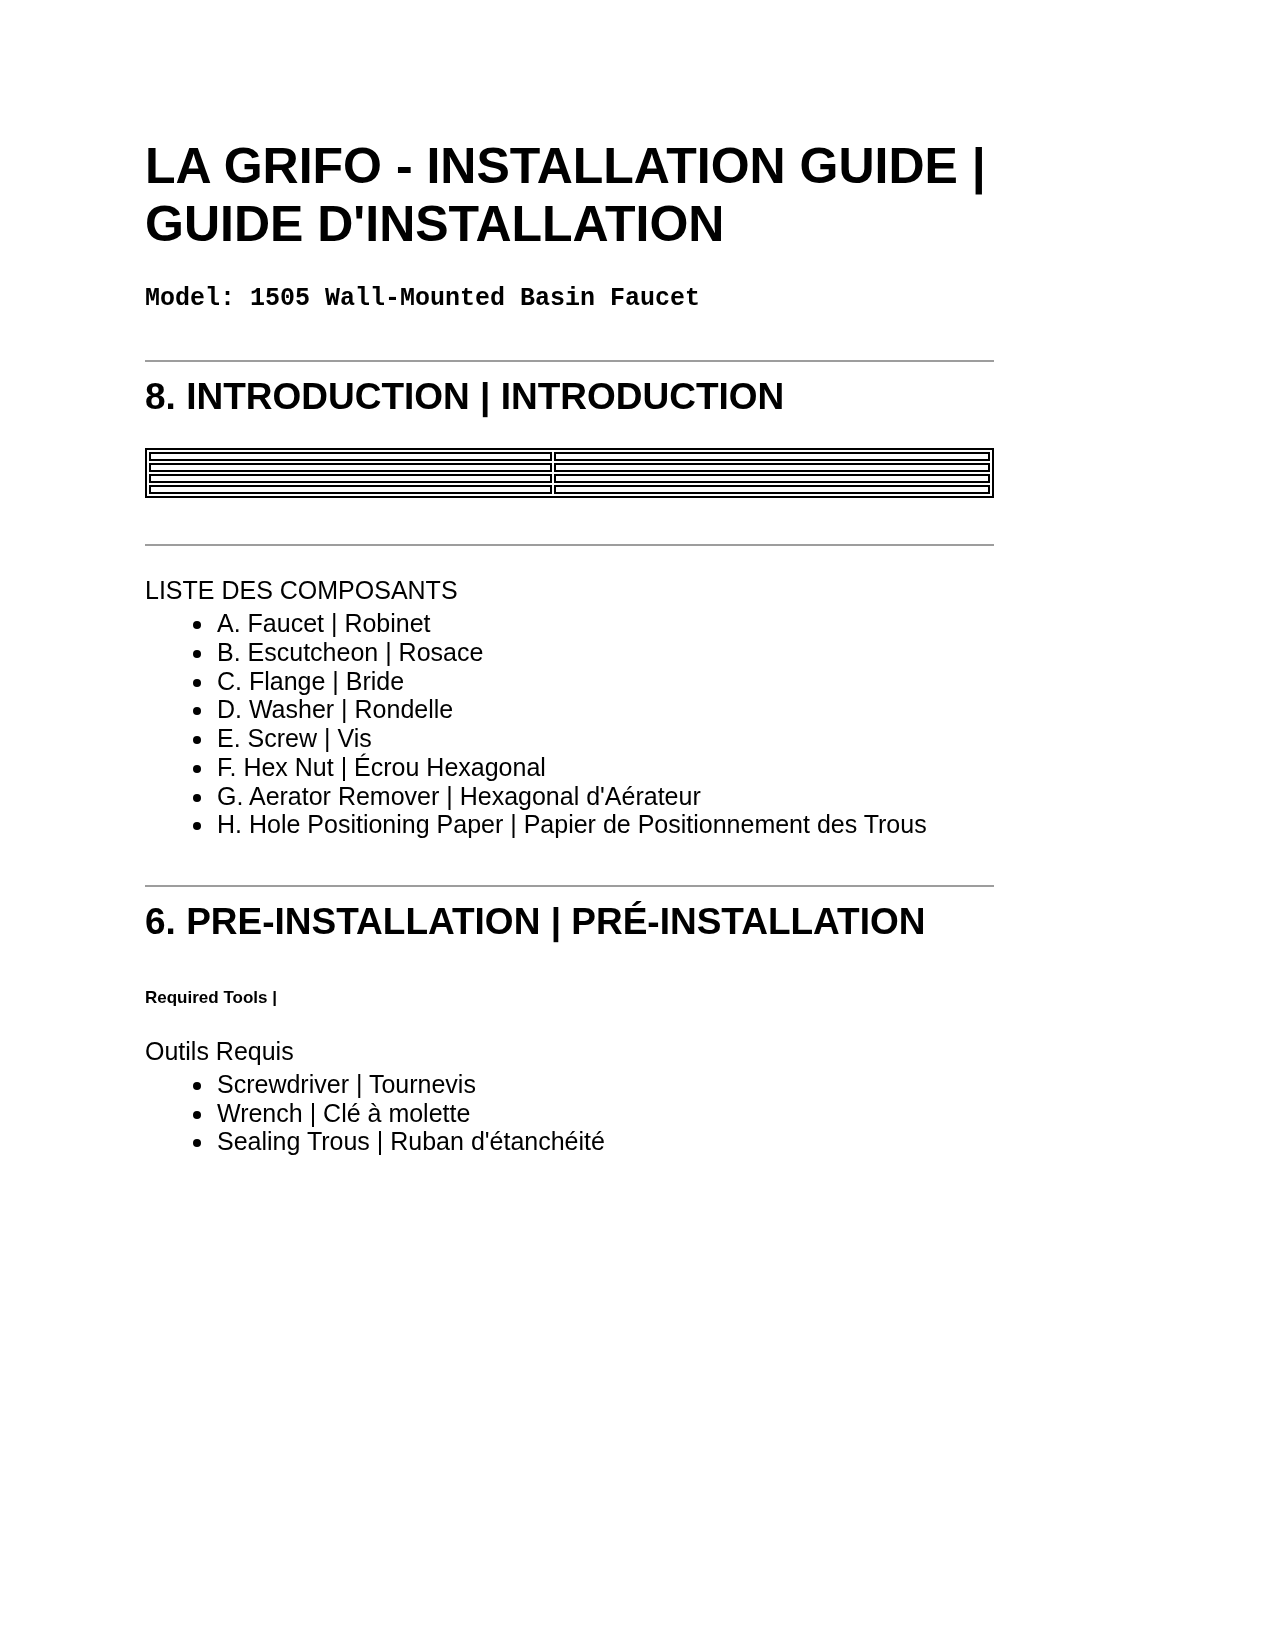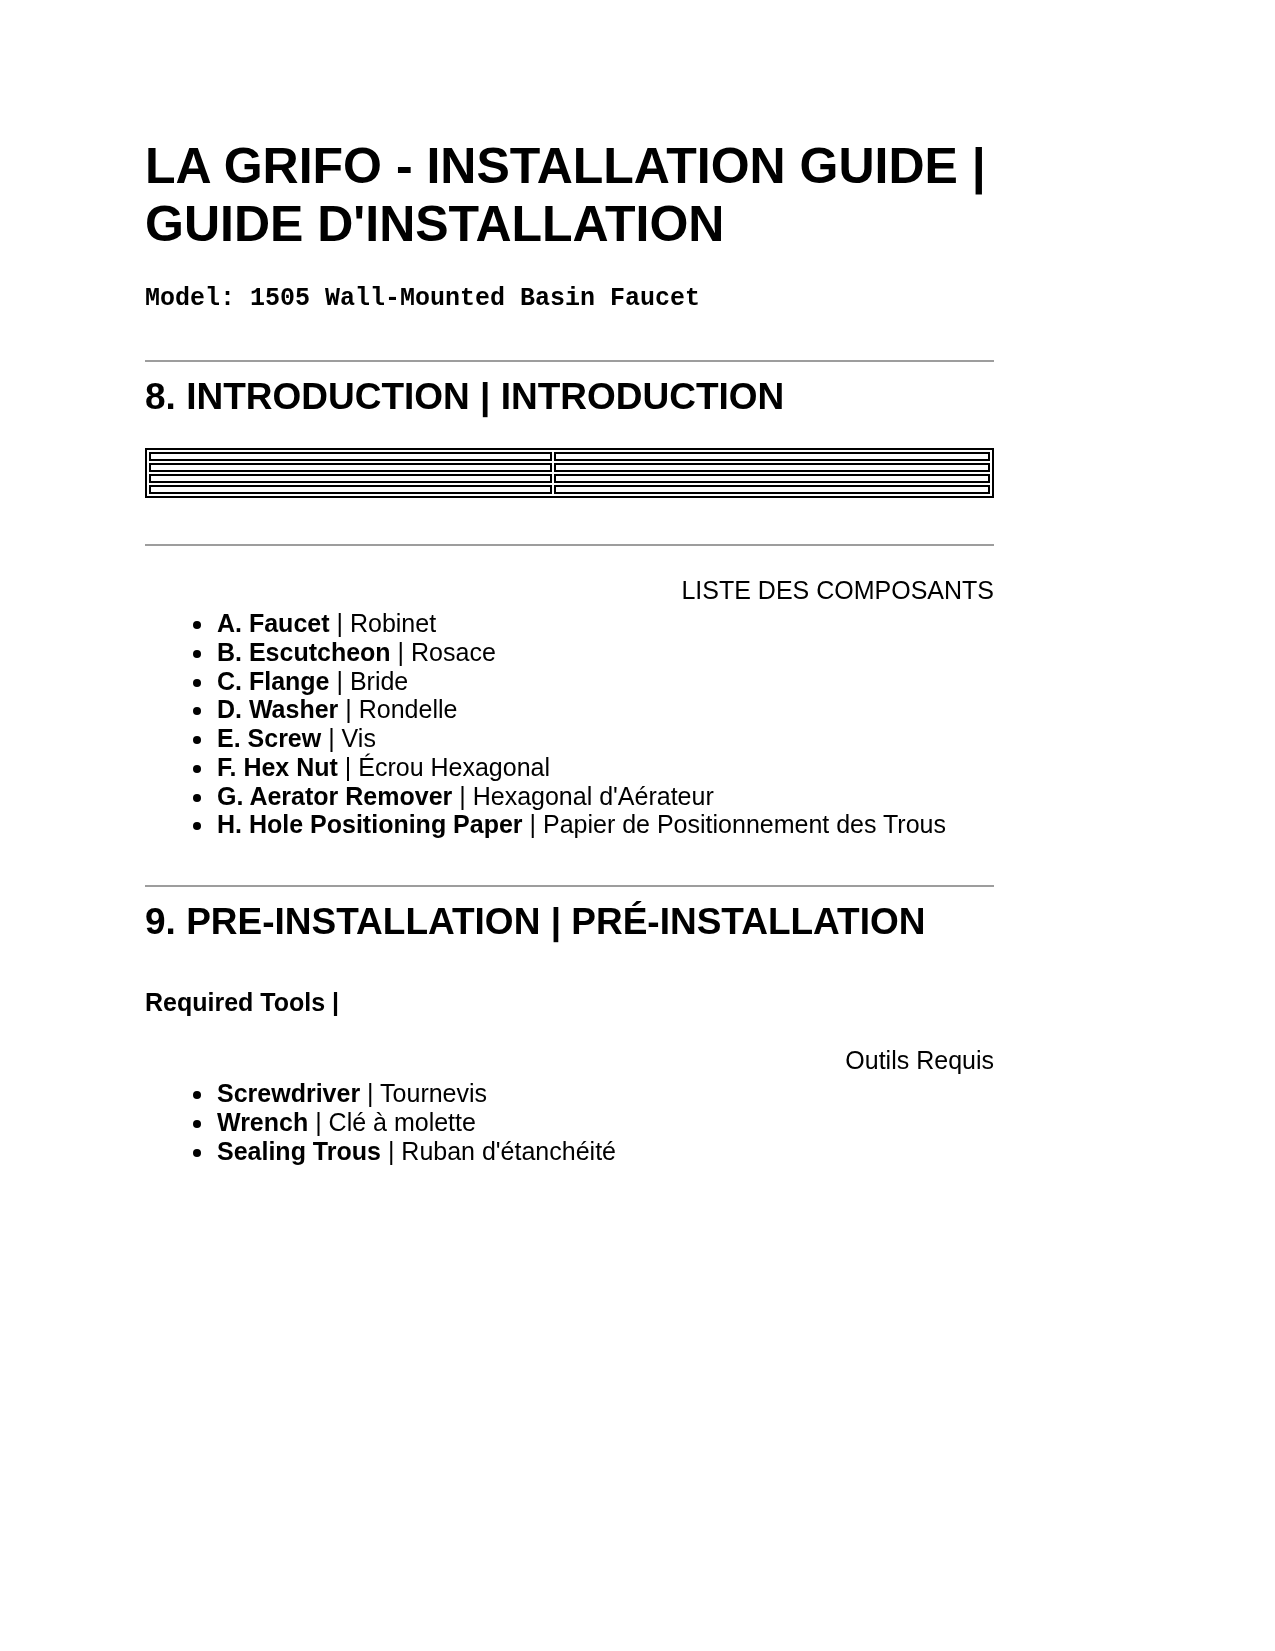--- a/index.html
+++ b/index.html
@@ -52,37 +52,36 @@
   }
   table.intro-table td {
     border: 2px solid #000000;
     padding: 2px 7px 3px 7px;
     vertical-align: top;
   }
   td.col-en { width: 48%; }
   td.col-fr { width: 52%; }
   .list-lead {
     margin: 30px 0 4px 0;
-    text-align: right;
   }
   ul.doc-list {
     margin: 0 0 26px 0;
     padding-left: 70px;
     list-style-type: disc;
   }
   ul.doc-list li {
     padding-left: 2px;
     margin: 0;
   }
   .subheading {
-    font-size: 25px;
+    font-size: 17px;
     font-weight: bold;
     margin: 44px 0 20px 0;
   }
-  b { font-weight: bold; }
+  b { font-weight: normal; }
 </style>
 </head>
 <body>
 
 <div class="page">
 
   <h1>LA GRIFO - INSTALLATION GUIDE | GUIDE D'INSTALLATION</h1>
 
   <p class="model-line">Model: 1505 Wall-Mounted Basin Faucet</p>
 
@@ -122,21 +121,21 @@
     <li><b>C. Flange</b><span> | Bride</span></li>
     <li><b>D. Washer</b><span> | Rondelle</span></li>
     <li><b>E. Screw</b><span> | Vis</span></li>
     <li><b>F. Hex Nut</b><span> | Écrou Hexagonal</span></li>
     <li><b>G. Aerator Remover</b><span> | Hexagonal d'Aérateur</span></li>
     <li><b>H. Hole Positioning Paper</b><span> | Papier de Positionnement des Trous</span></li>
   </ul>
 
   <hr class="rule">
 
-  <h2>9. PRE-INSTALLATION | PRÉ-INSTALLATION</h2>
+  <h2>6. PRE-INSTALLATION | PRÉ-INSTALLATION</h2>
 
   <p class="subheading">Required Tools |</p>
 
   <p class="list-lead">Outils Requis</p>
 
   <ul class="doc-list">
     <li><b>Screwdriver</b><span> | Tournevis</span></li>
     <li><b>Wrench</b><span> | Clé à molette</span></li>
     <li><b>Sealing Trous</b><span> | Ruban d'étanchéité</span></li>
   </ul>

